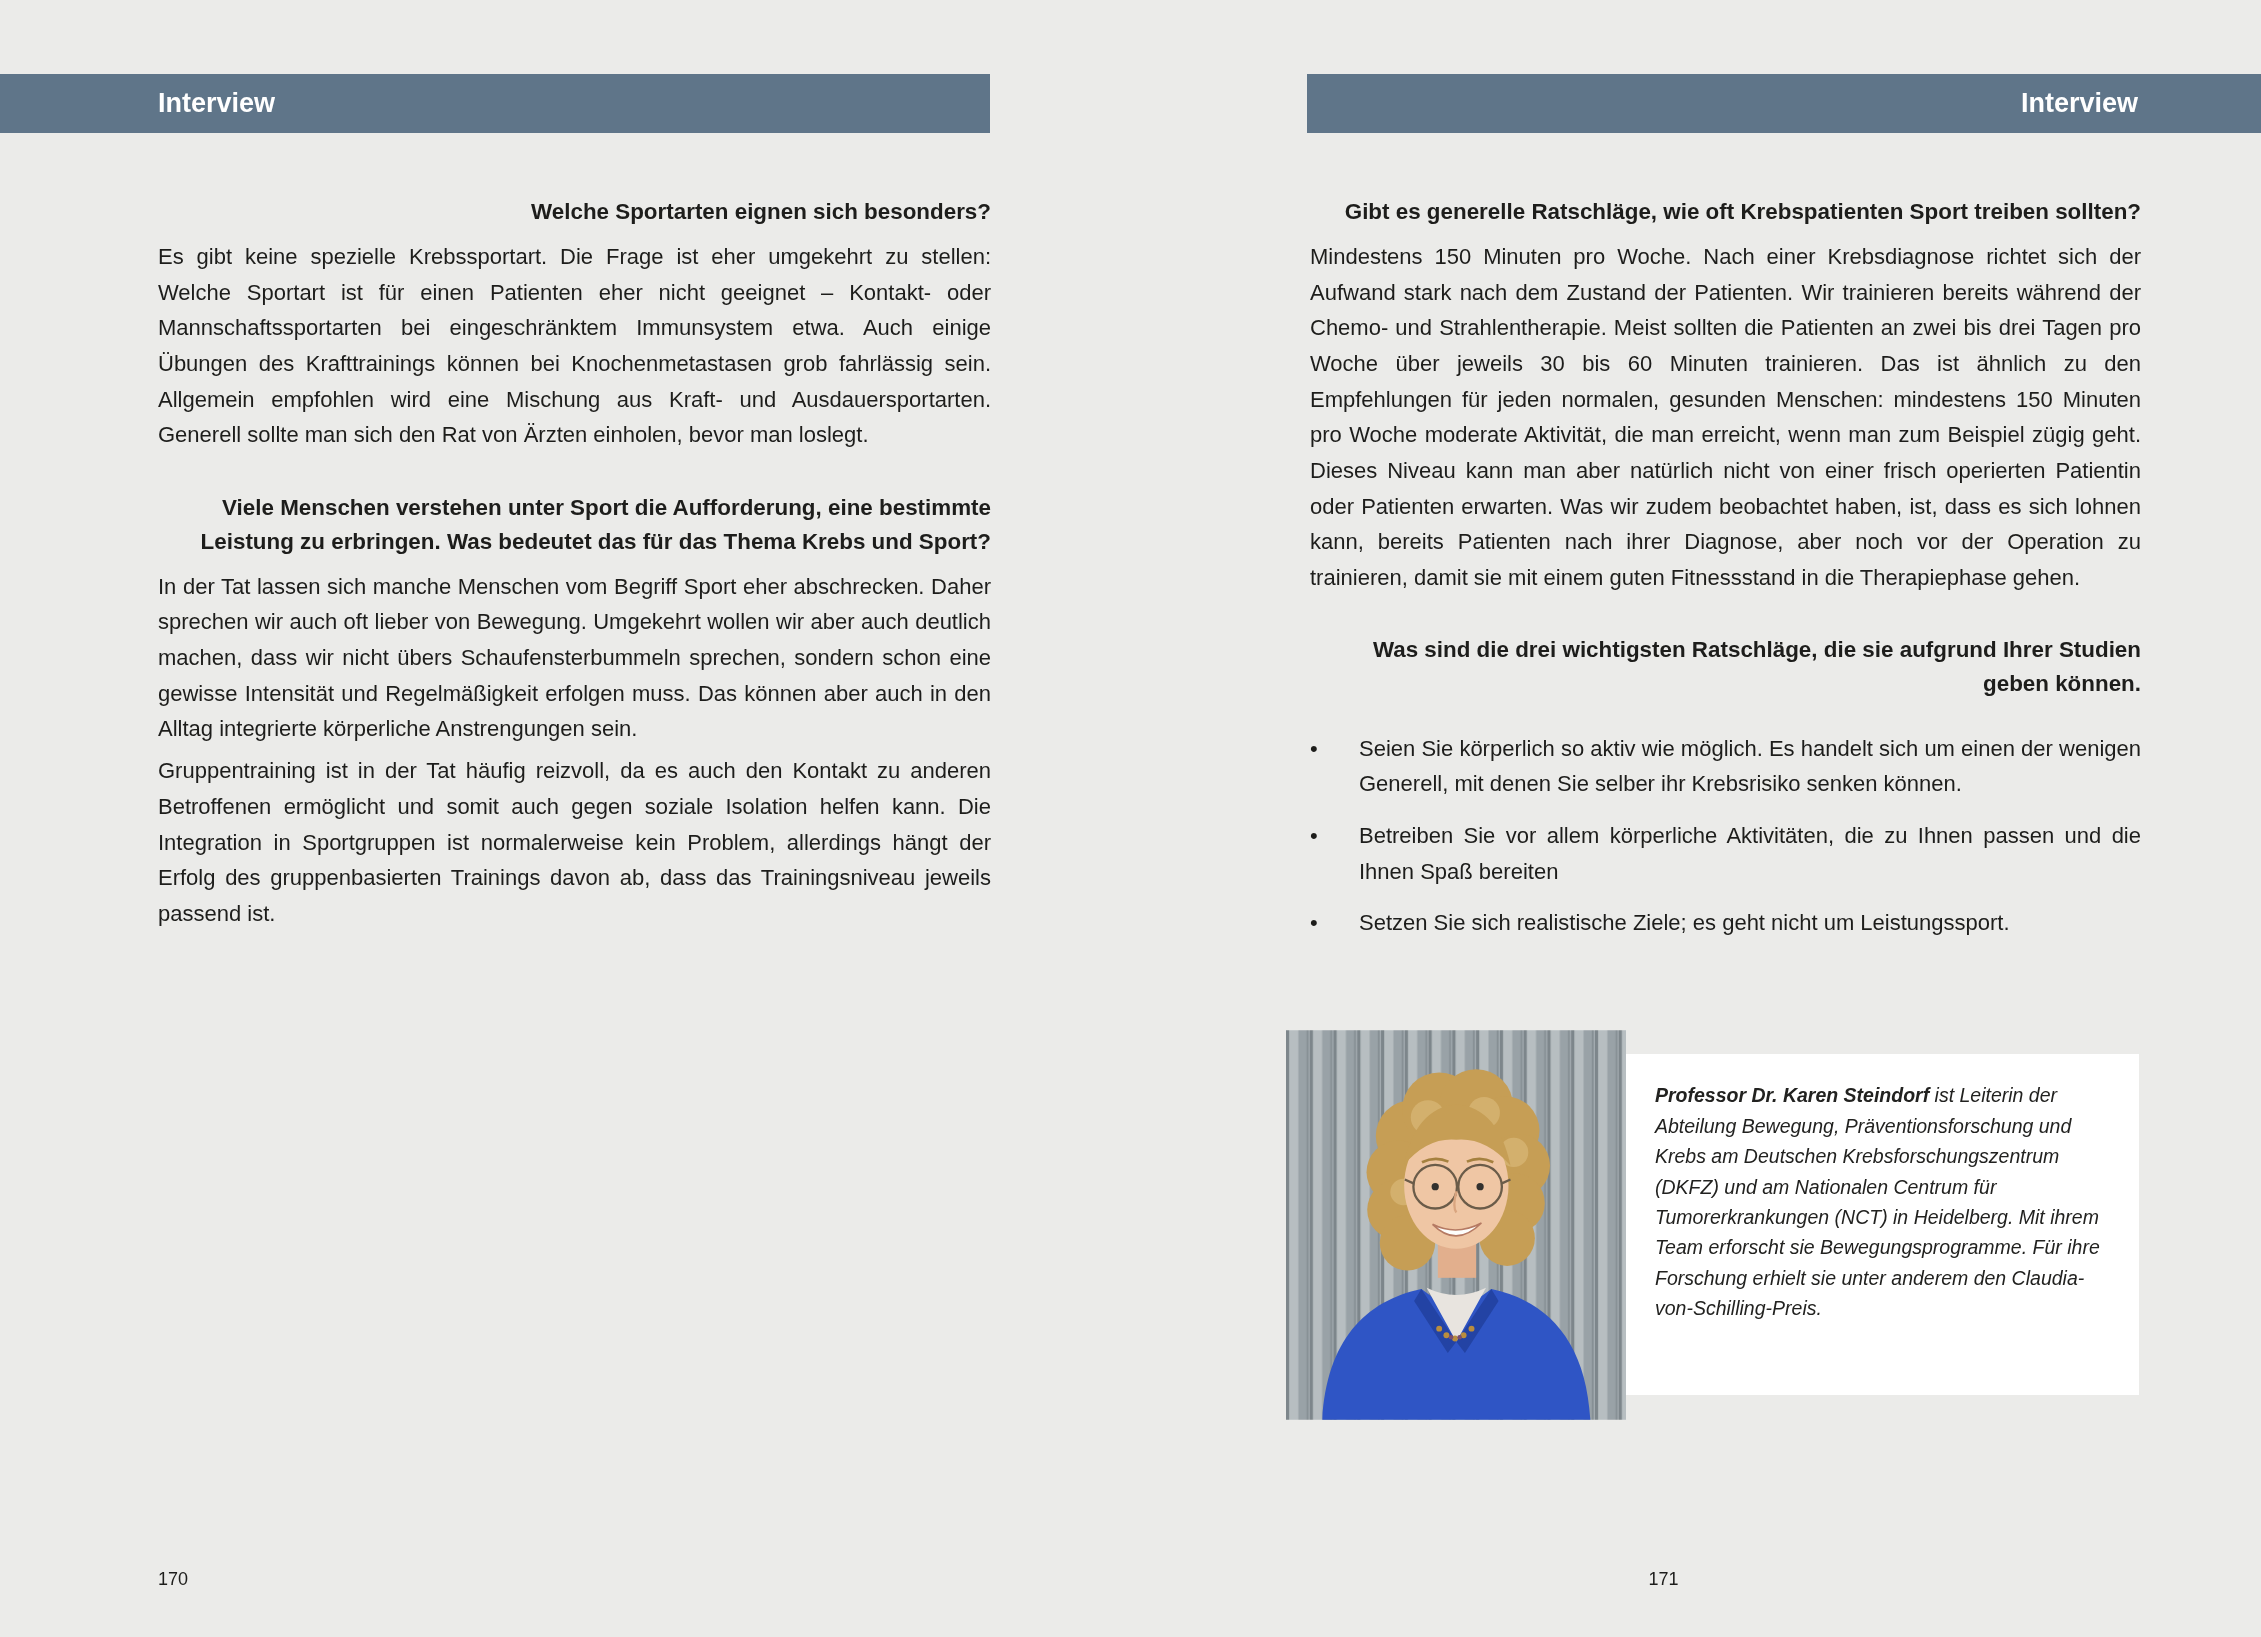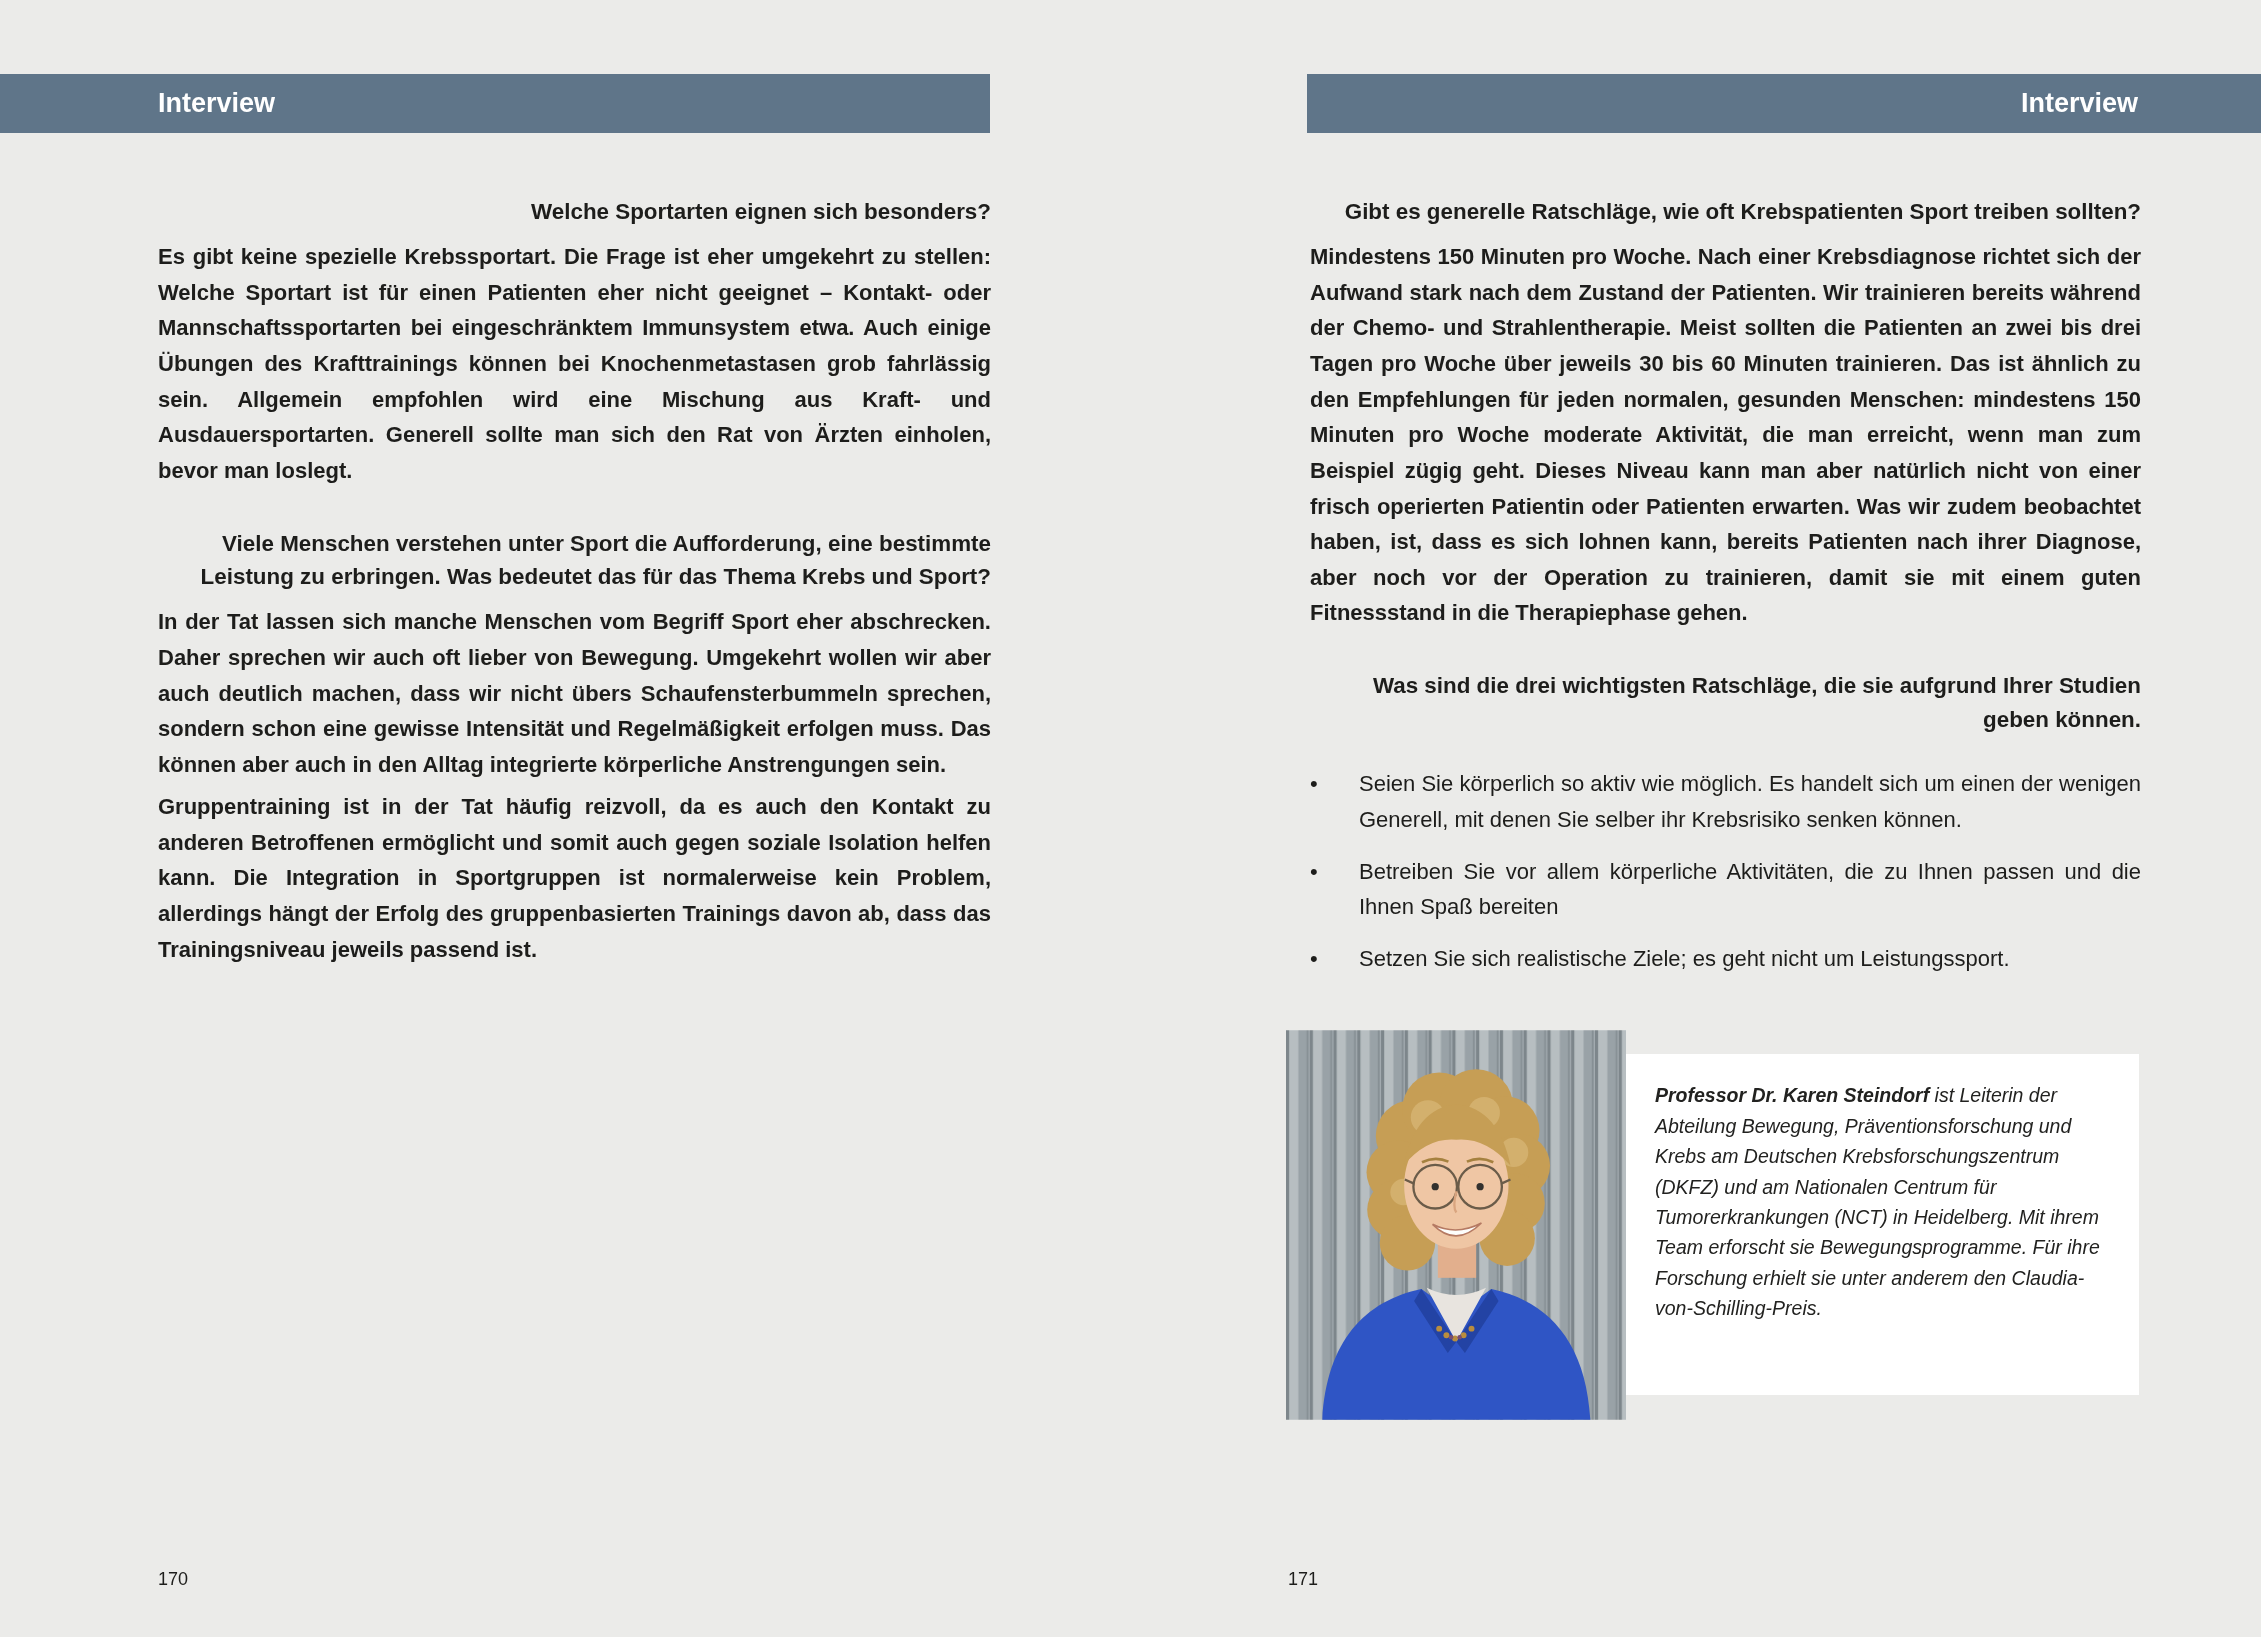--- a/index.html
+++ b/index.html
@@ -28,21 +28,21 @@
     hyphens:auto; -webkit-hyphens:auto;
   }
   .col-left  { left:158px; }
   .col-right { left:1310px; width:831px; }
 
   .col h3 {
     font-size:22.4px; line-height:1.5; font-weight:bold;
     margin:38px 0 10.6px; text-align:right;
   }
   .col h3.first { margin-top:0; }
-  .col p { margin:0 0 6.6px;font-weight:bold; }
+  .col p { margin:0 0 6.6px; }
 
   .bullets { margin-top:30px; }
   .bullet  { display:flex; margin-bottom:16px; }
   .bullet .dot   { flex:0 0 49px; }
   .bullet .btext { flex:1; }
 
   .photo {
     position:absolute; left:1286px; top:1030px;
     width:340px; height:390px;
   }
@@ -53,21 +53,21 @@
     width:513px; height:341px;
     background:#ffffff;
     padding:26.4px 29px;
     font-size:19.5px; line-height:1.56;
     font-style:italic; color:#222220;
   }
   .bio-name { font-weight:bold; }
 
   .page-number { position:absolute; top:1569px; font-size:18px; }
   .pn-left  { left:158px; }
-  .pn-right { left:1288px; width:831px; text-align:left; }
+  .pn-right { left:1248px; width:831px; text-align:center; }
 </style>
 </head>
 <body>
 
 <div id="canvas">
 
   <div class="header-bar header-left">
     <span>Interview</span>
   </div>
 

